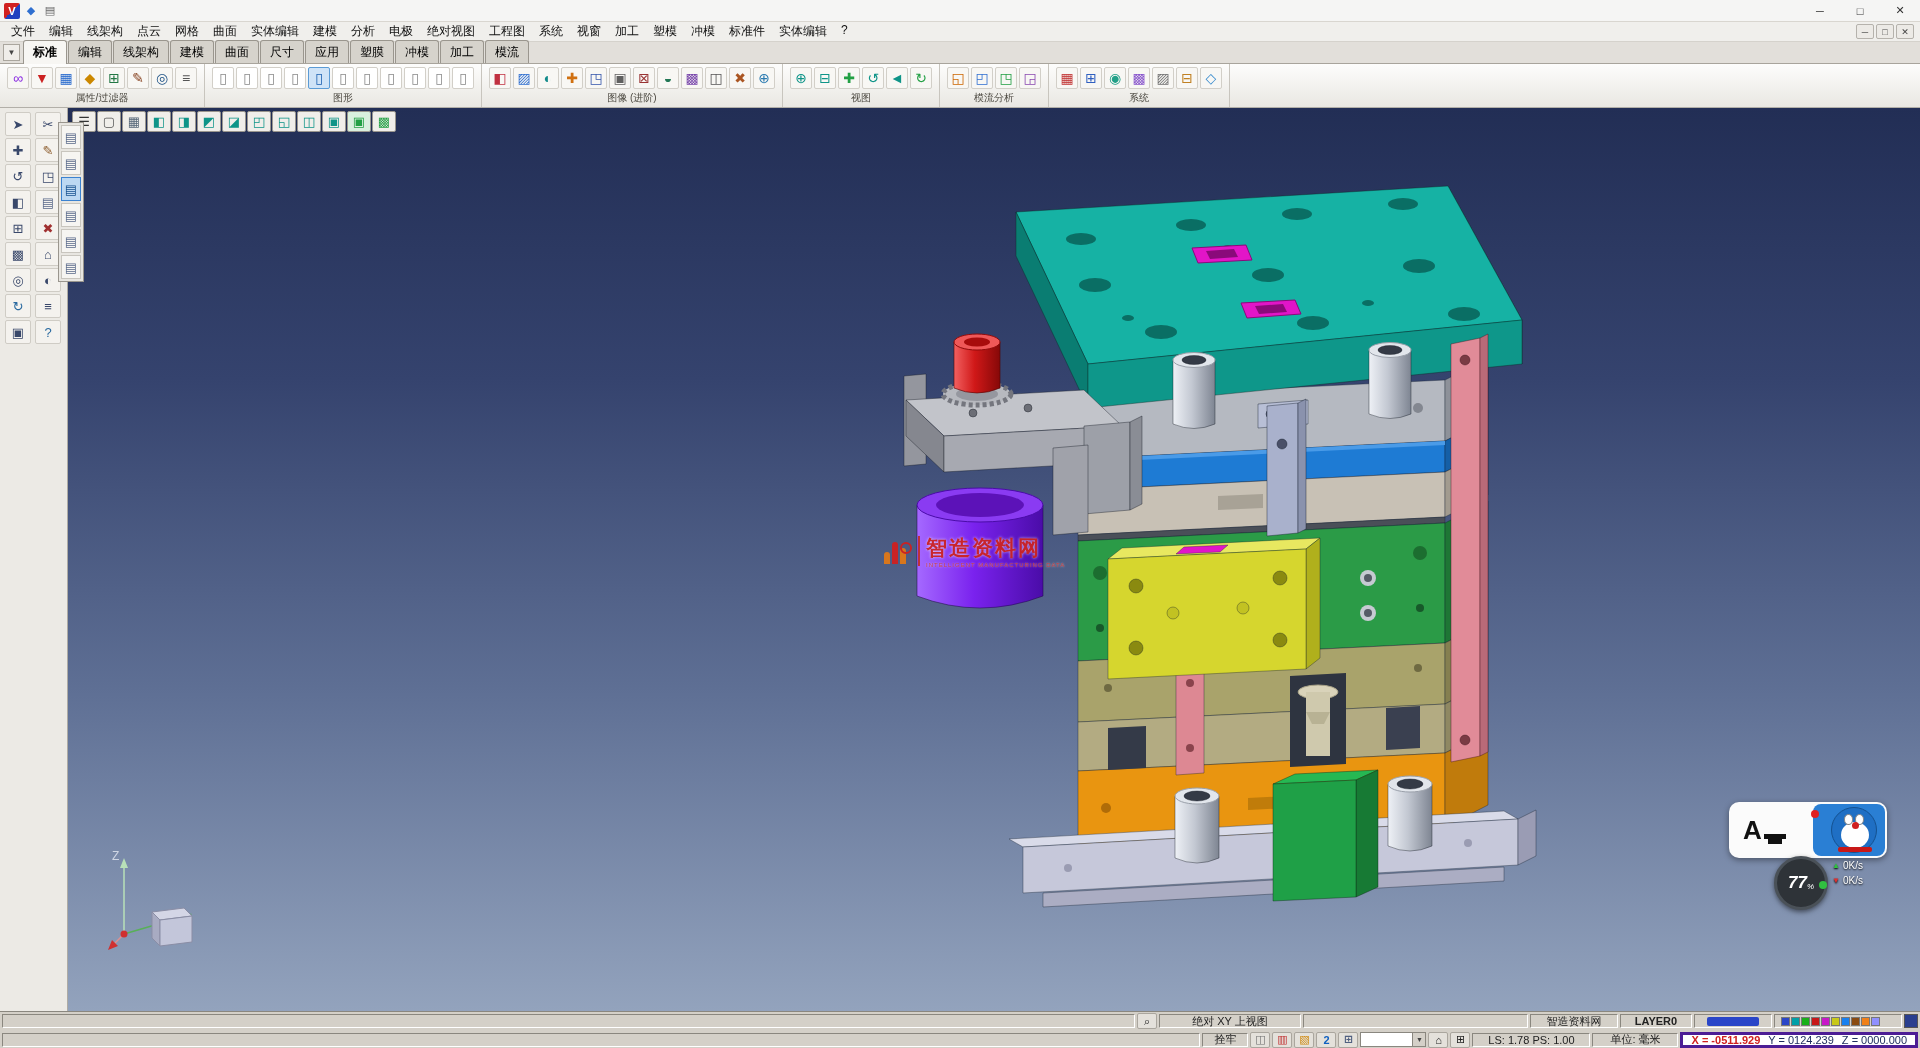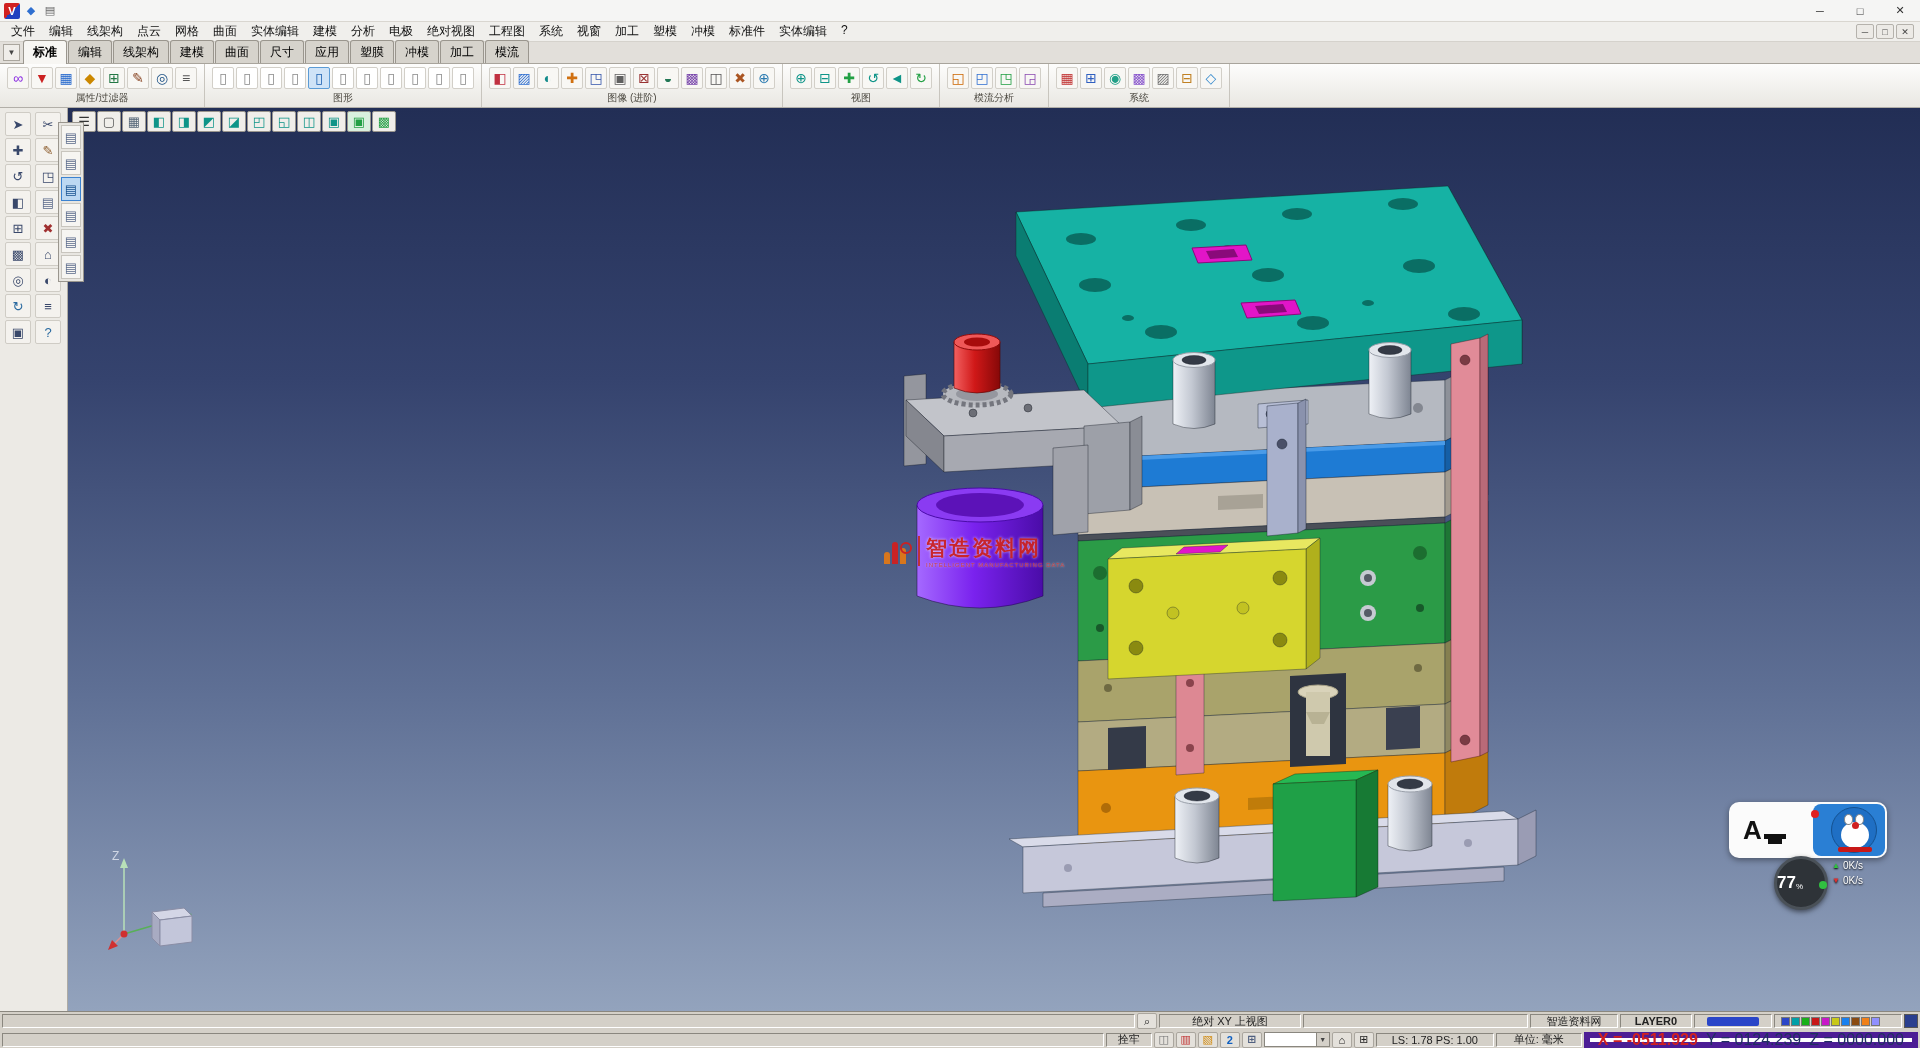--- a/index.html
+++ b/index.html
@@ -96,21 +96,21 @@
   .dora-head { position:absolute; right:8px; top:3px; width:46px; height:46px; background:#1f6fc4;
     border-radius:50%; border:1px solid #15518f; }
   .dora-face { position:absolute; left:9px; top:14px; width:28px; height:26px; background:#fff; border-radius:50%;}
   .dora-eye { position:absolute; top:6px; width:9px; height:11px; background:#fff; border:1px solid #888;
     border-radius:50%;}
   .dora-nose { position:absolute; left:20px; top:14px; width:7px; height:7px; background:#d02020; border-radius:50%;}
   .dora-collar { position:absolute; left:6px; bottom:0px; width:34px; height:5px; background:#c81818; border-radius:2px;}
   .widget-reddot { position:absolute; right:68px; top:8px; width:8px; height:8px; background:#e02020; border-radius:50%;}
   .pct-circle { position:absolute; left:56px; top:58px; width:54px; height:54px; border-radius:50%;
     background:#2e3338; border:3px solid #4a5158; color:#fff; display:flex; align-items:center;
-    box-shadow:0 2px 5px rgba(0,0,0,.5);}
+    justify-content:center; box-shadow:0 2px 5px rgba(0,0,0,.5);font-style:italic;}
   .pct-num { font-size:17px; font-weight:bold; }
   .pct-sign { font-size:8px; margin-top:6px;}
   .pct-dot { position:absolute; right:-2px; top:22px; width:8px; height:8px; background:#30c040; border-radius:50%;}
   .rates { position:absolute; left:114px; top:62px; display:flex; flex-direction:column; gap:4px;}
   .rate { font-size:10px; color:#fff; text-shadow:0 1px 2px #000; display:flex; align-items:center; gap:3px;}
   .rate .up { color:#30c040; font-size:8px;} .rate .dn { color:#e03030; font-size:8px;}
 
   
   .statusbar { position:absolute; left:0; bottom:0; width:1920px; height:37px; background:#d4d0c8;
     border-top:1px solid #8a877f; }
@@ -122,22 +122,22 @@
   .sbtn { width:20px; height:16px; border:1px solid #aaa69e; background:#e4e1db; display:flex;
     align-items:center; justify-content:center; font-size:11px; border-radius:2px;}
   .layerbar { width:52px; height:9px; background:#2a46c8; border-radius:2px; }
   .palette { display:flex; gap:1px; }
   .pal-sq { width:9px; height:9px; border:1px solid #777; }
   .corner-sq { width:14px; height:14px; background:#2a3f8f; border:1px solid #555; }
   .bold { font-weight:bold; }
   .combo { width:66px; height:15px; background:#fff; border:1px solid #8a877f; display:flex; align-items:center;}
   .combo .cv { flex:1; } .combo .ca { width:13px; height:100%; background:#d4d0c8; border-left:1px solid #8a877f;
     font-size:7px; display:flex; align-items:center; justify-content:center; color:#444;}
-  .coords { background:#fff; border:6px solid #4c1d95; height:16px; display:flex; align-items:center;
-    gap:8px; padding:0 8px; font-size:16px; }
+  .coords { background:#fff; border:3px solid #4c1d95; height:16px; display:flex; align-items:center;
+    gap:8px; padding:0 8px; font-size:11px; }
   .cx { color:#d02020; font-weight:bold;} .cy,.cz { color:#203060; }
 </style>
 </head>
 <body>
 
 <div class="titlebar">
   <div class="left">
     <div class="app-logo">V</div>
     <div class="quick-ic" style="color:#2f6fd0">◆</div>
     <div class="quick-ic" style="color:#666">▤</div>

